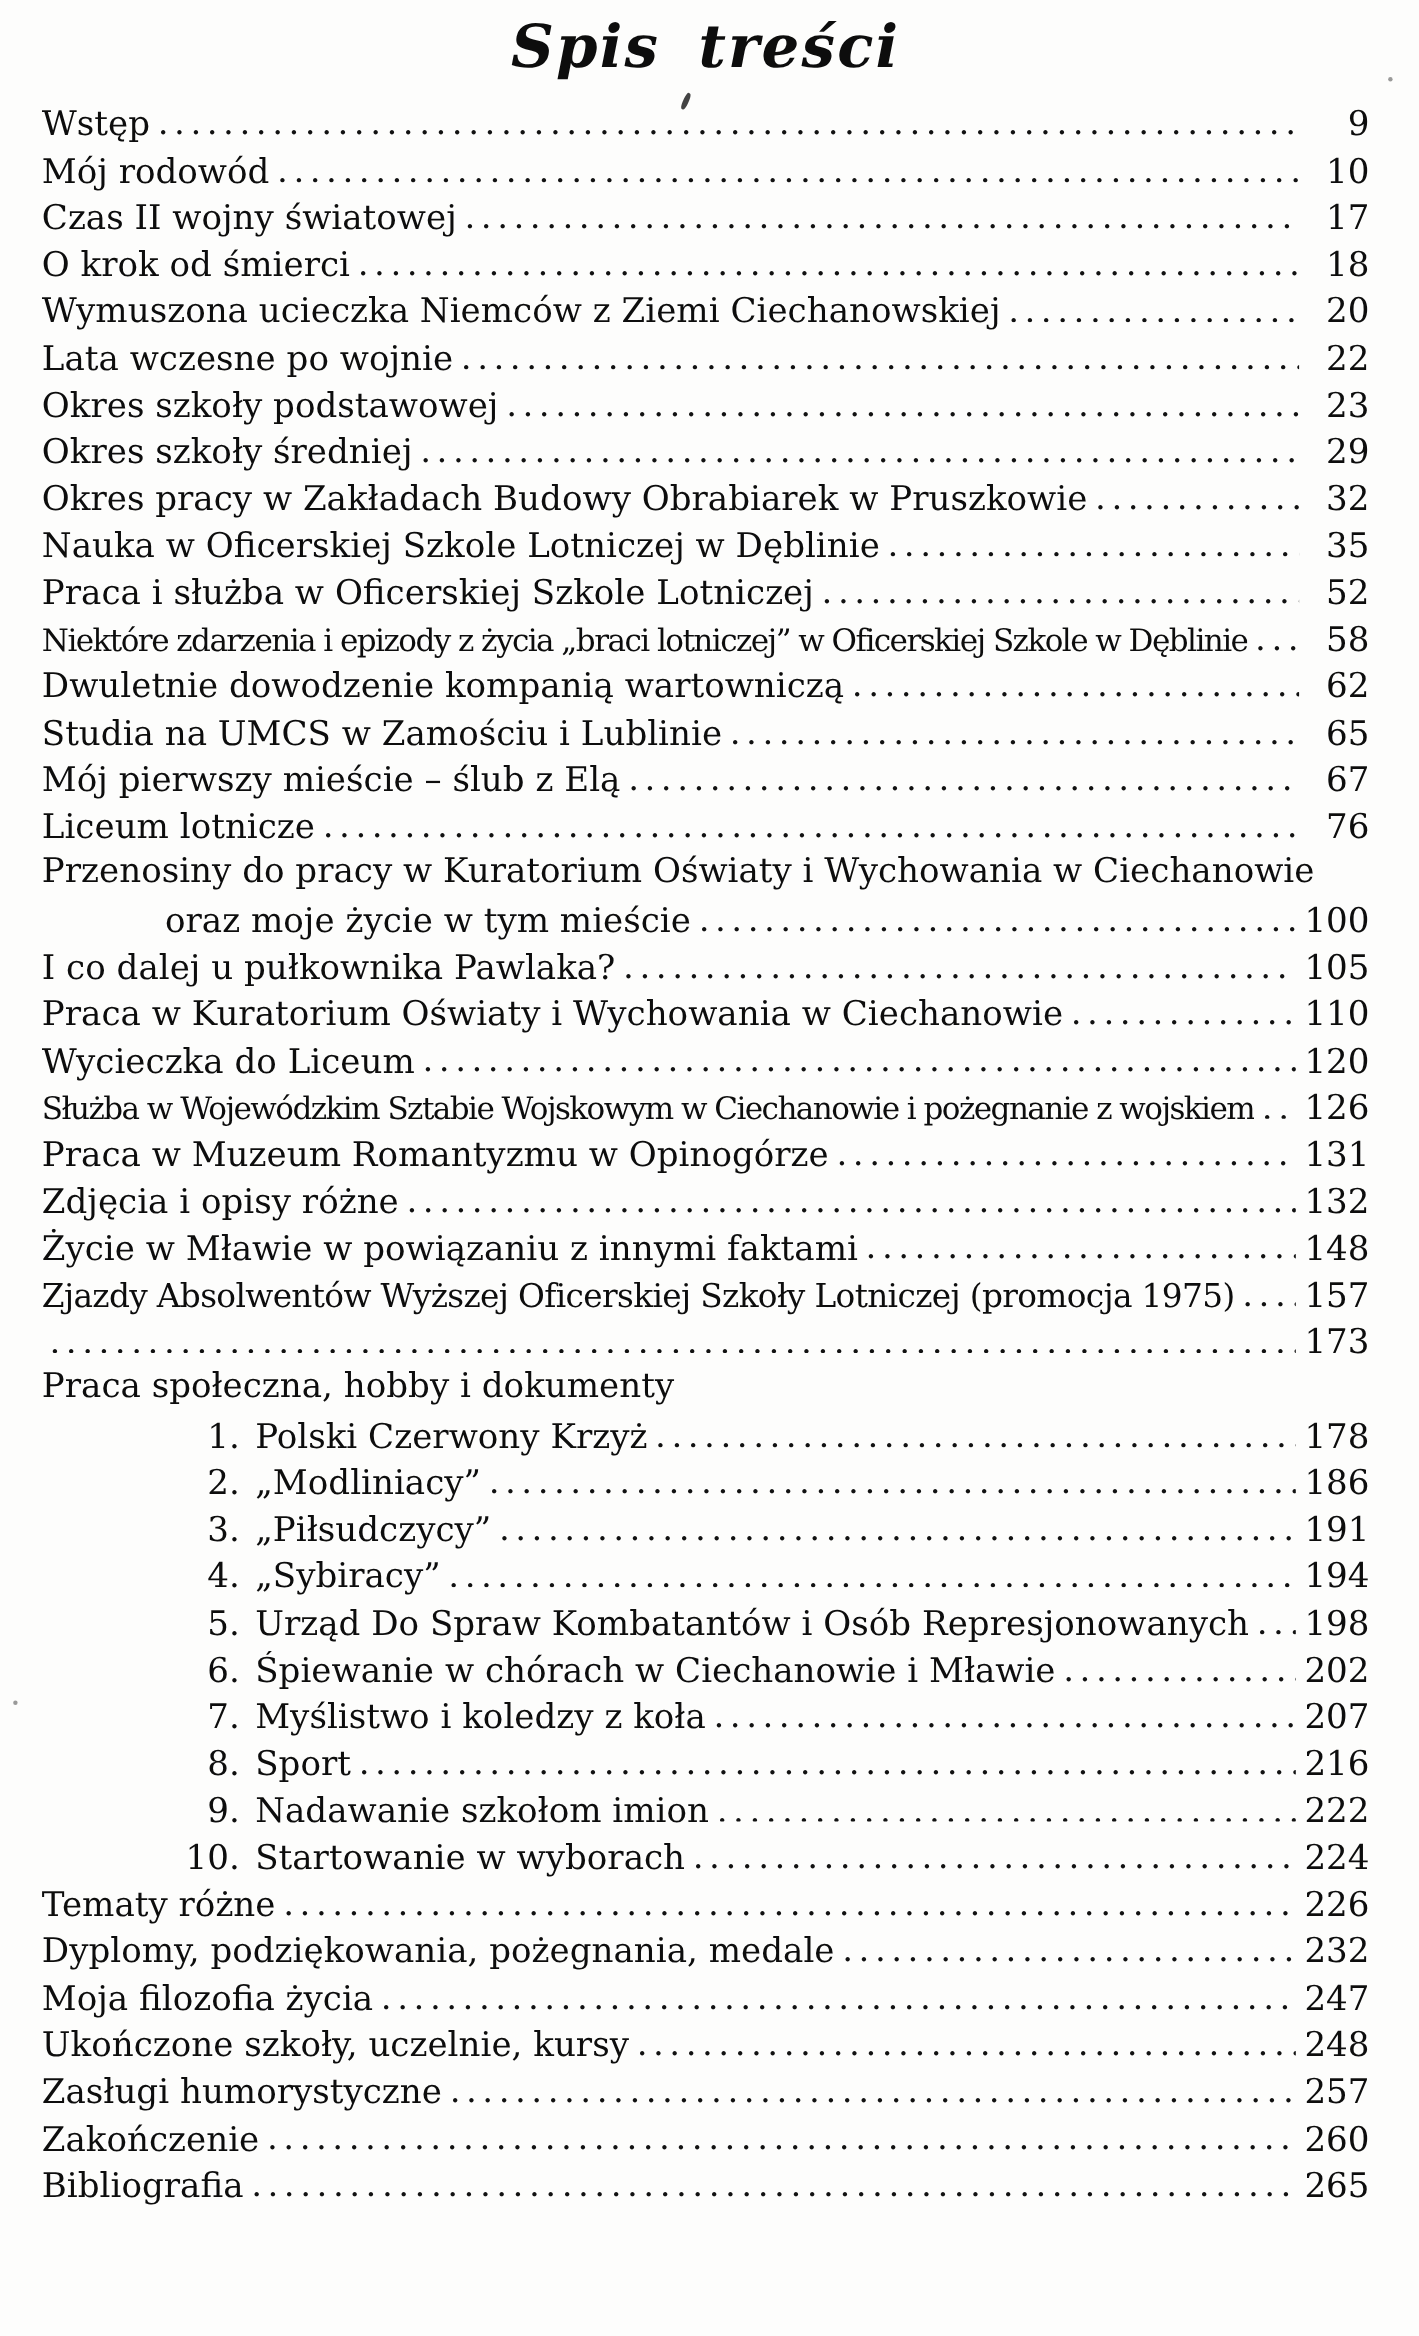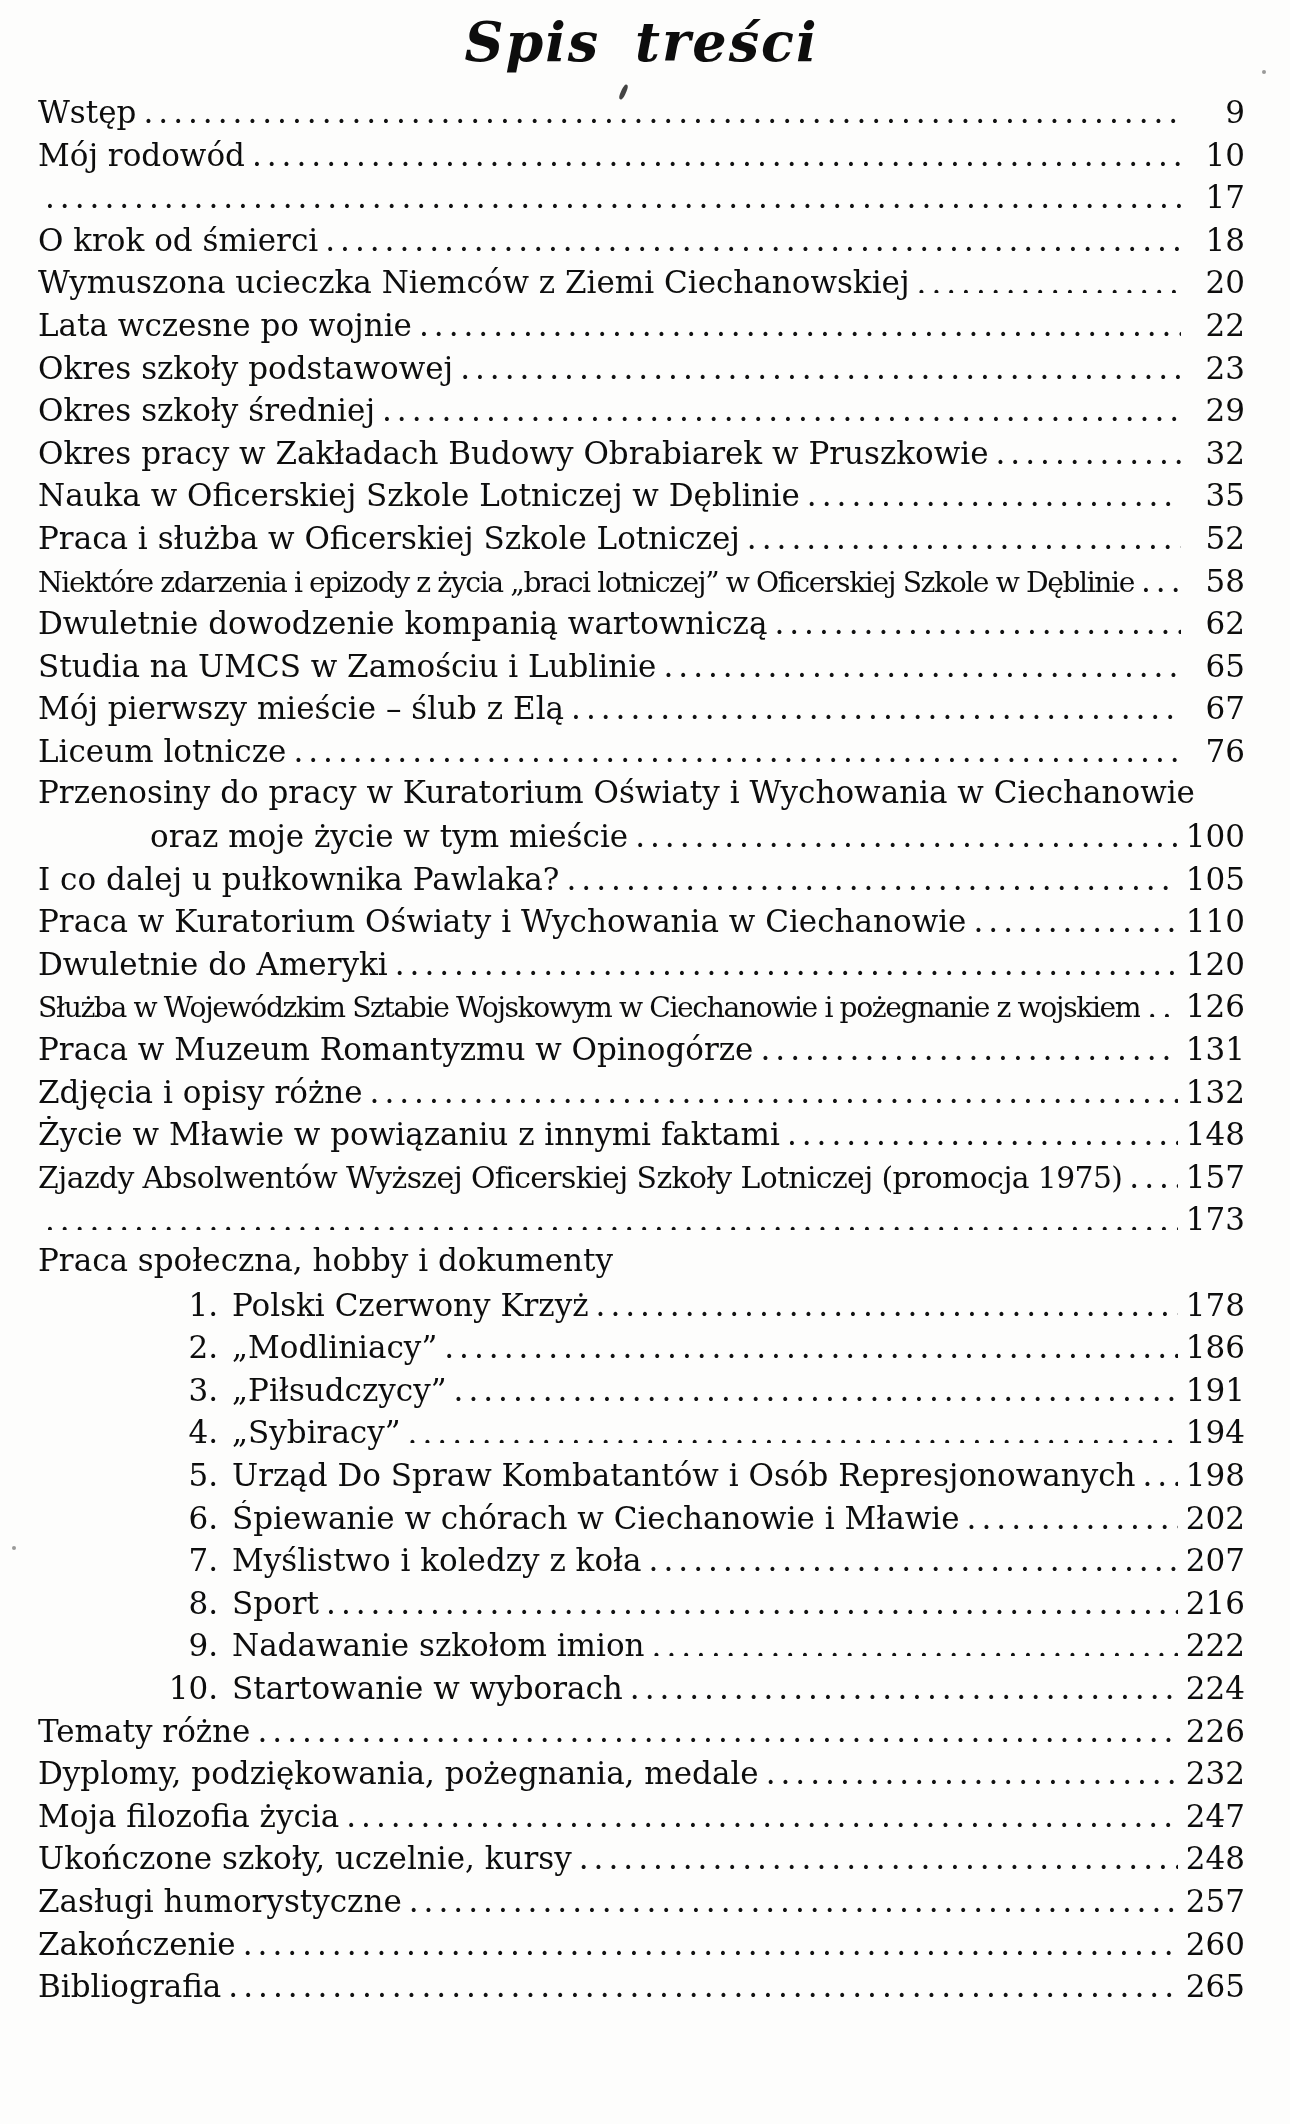--- a/index.html
+++ b/index.html
@@ -53,20 +53,21 @@
         <span class="label">Wstęp</span>
         <span class="leader"></span>
         <span class="pg">9</span>
       </div>
       <div class="row">
         <span class="label">Mój rodowód</span>
         <span class="leader"></span>
         <span class="pg">10</span>
       </div>
       <div class="row">
+        <span class="label">Czas II wojny światowej</span>
         <span class="leader"></span>
         <span class="pg">17</span>
       </div>
       <div class="row">
         <span class="label">O krok od śmierci</span>
         <span class="leader"></span>
         <span class="pg">18</span>
       </div>
       <div class="row">
         <span class="label">Wymuszona ucieczka Niemców z Ziemi Ciechanowskiej</span>
@@ -140,21 +141,21 @@
         <span class="label">I co dalej u pułkownika Pawlaka?</span>
         <span class="leader"></span>
         <span class="pg">105</span>
       </div>
       <div class="row">
         <span class="label">Praca w Kuratorium Oświaty i Wychowania w Ciechanowie</span>
         <span class="leader"></span>
         <span class="pg">110</span>
       </div>
       <div class="row">
-        <span class="label">Dwuletnie do Ameryki</span>
+        <span class="label">Wycieczka do Liceum</span>
         <span class="leader"></span>
         <span class="pg">120</span>
       </div>
       <div class="row">
         <span class="label" style="letter-spacing: -1.4px; font-size: 28.2px;">Służba w Wojewódzkim Sztabie Wojskowym w Ciechanowie i pożegnanie z wojskiem</span>
         <span class="leader"></span>
         <span class="pg">126</span>
       </div>
       <div class="row">
         <span class="label">Praca w Muzeum Romantyzmu w Opinogórze</span>

